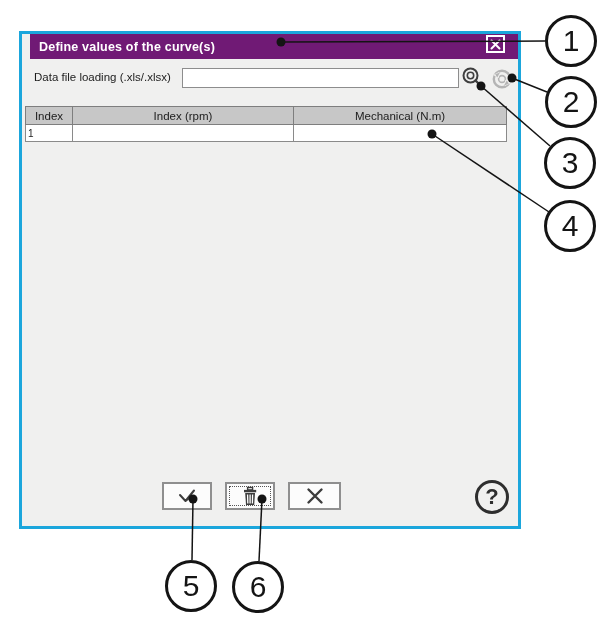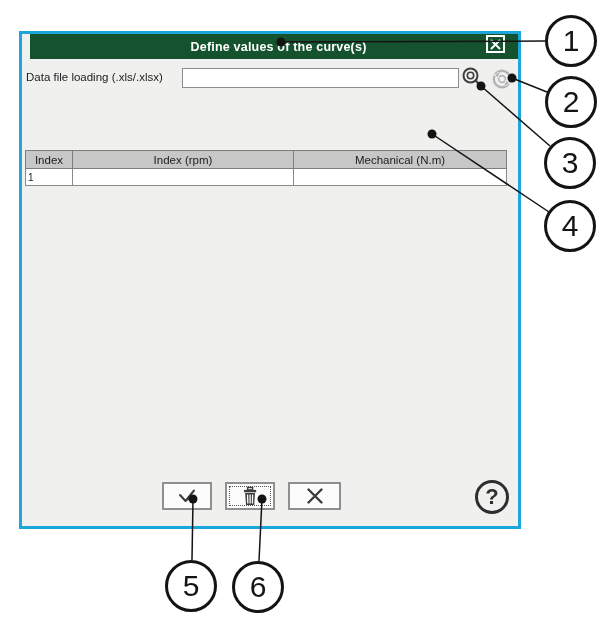--- a/index.html
+++ b/index.html
@@ -14,40 +14,39 @@
 
   
   .dialog {
     position: absolute; left: 19px; top: 31px;
     width: 502px; height: 498px;
     border: 3px solid #1BA6DC;
     background: #F0F0EF;
   }
   .titlebar {
     position: absolute; left: 8px; top: 0; right: 0; height: 25px;
-    background: #14532d;
+    background: #701a75;
     display: flex; align-items: center;
     padding-left: 9px;
-    justify-content: center;
   }
   .titlebar .title {
     color: #ffffff; font-size: 12.5px; font-weight: bold; letter-spacing: .2px;
   }
   .close-btn {
     position: absolute; top: 1px; right: 13px;
     width: 19px; height: 18px;
     border: 2px solid #ffffff;
     background: transparent;
     display: flex; align-items: center; justify-content: center;
     cursor: pointer;
   }
 
   
   .file-label {
-    position: absolute; left: 4px; top: 37px;
+    position: absolute; left: 12px; top: 37px;
     font-size: 11.5px; color: #1c1c1c; white-space: nowrap;
   }
   .file-input {
     position: absolute; left: 160px; top: 34px;
     width: 277px; height: 20px;
     border: 1px solid #8d8d8d;
     background: #ffffff;
     font-size: 11px; padding: 0 3px;
     font-family: "Liberation Sans", sans-serif;
   }
@@ -58,21 +57,20 @@
   }
   .search-btn { left: 438px; top: 32px; }
   .refresh-btn { left: 468px; top: 33px; }
 
   
   table.grid {
     position: absolute; left: 3px; top: 72px;
     width: 481px;
     border-collapse: collapse;
     table-layout: fixed;
-    margin-top: 44px;
   }
   table.grid th {
     background: #C7C7C7;
     border: 1px solid #7e7e7e;
     font-size: 11.5px; font-weight: normal; color: #1c1c1c;
     height: 18px; text-align: center; overflow: hidden;
   }
   table.grid td {
     background: #ffffff;
     border: 1px solid #8a8a8a;

